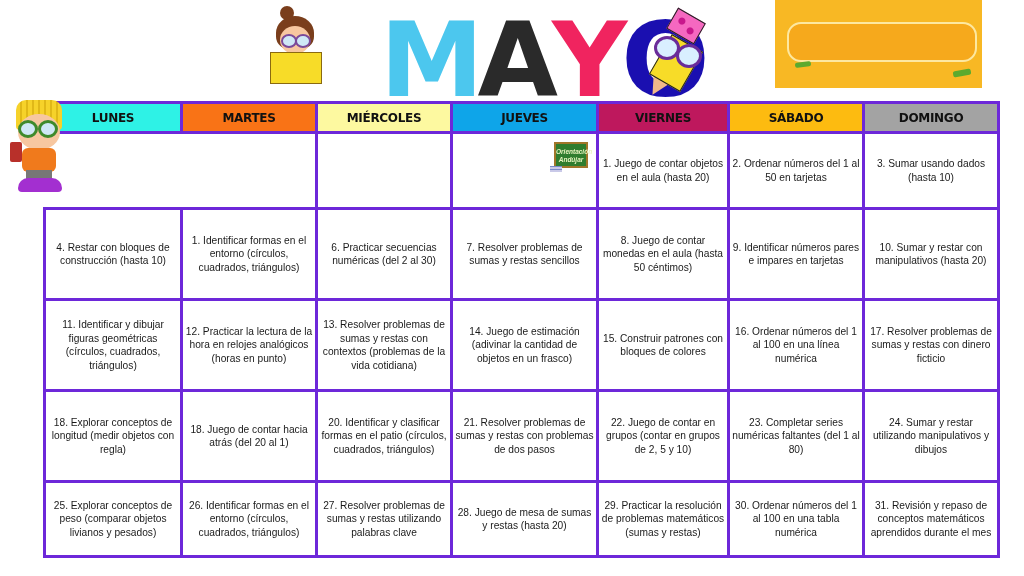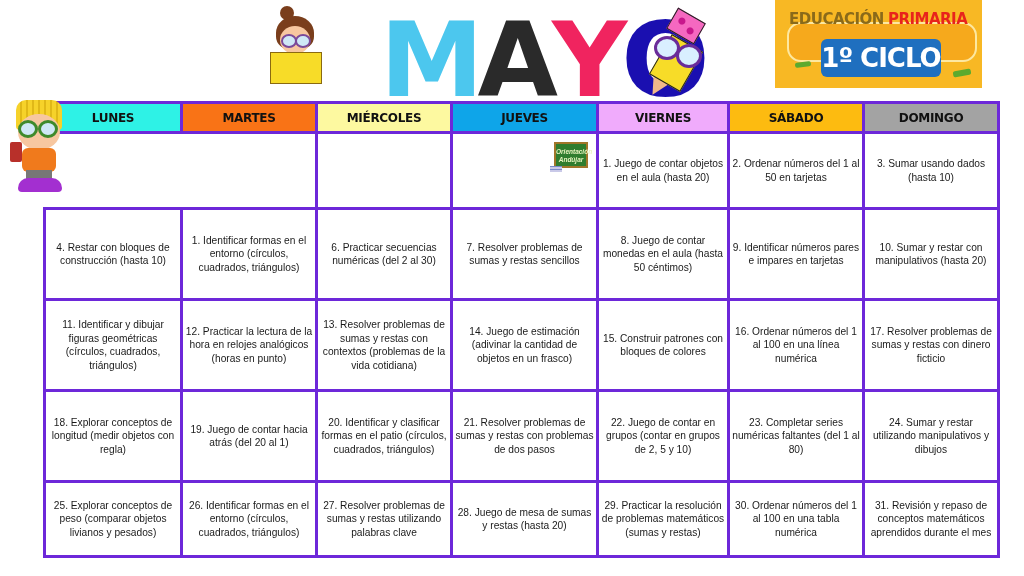--- a/index.html
+++ b/index.html
@@ -71,24 +71,20 @@
 
 <div class="title">
   <span class="l-m">M</span>
   <span class="l-a">A</span>
   <span class="l-y">Y</span>
   <span class="l-o">O</span>
 </div>
 
 <div class="logo">
   <div class="bar"></div>
-  <div class="edu">
-    <span class="e1">EDUCACIÓN</span><span class="e2">PRIMARIA</span>
-  </div>
-  <div class="ciclo">1º CICLO</div>
   <div class="chip1"></div>
   <div class="chip2"></div>
 </div>
 
 <div class="girl">
   <div class="bun"></div>
     <div class="hair"></div>
     <div class="face"></div>
   <div class="g1"></div>
     <div class="g2"></div>
@@ -112,21 +108,21 @@
       <col style="width:131px">
       <col style="width:135px">
       <col style="width:135px">
   </colgroup>
   <thead>
     <tr>
       <th style="background:#2ef2e6">LUNES</th>
       <th style="background:#f97316">MARTES</th>
       <th style="background:#fdf9a0">MIÉRCOLES</th>
       <th style="background:#0ea5e9">JUEVES</th>
-      <th style="background:#f0abfc">VIERNES</th>
+      <th style="background:#be185d">VIERNES</th>
       <th style="background:#fdbb10">SÁBADO</th>
       <th style="background:#a3a3a3">DOMINGO</th>
     </tr>
   </thead>
   <tbody>
     <tr class="r1">
       <td class="empty-merged" style="border-left-color:transparent"></td>
       <td></td>
       <td></td>
       <td class="cell-rel">
@@ -152,21 +148,21 @@
       <td>11. Identificar y dibujar figuras geométricas (círculos, cuadrados, triángulos)</td>
       <td>12. Practicar la lectura de la hora en relojes analógicos (horas en punto)</td>
       <td>13. Resolver problemas de sumas y restas con contextos (problemas de la vida cotidiana)</td>
       <td>14. Juego de estimación (adivinar la cantidad de objetos en un frasco)</td>
       <td>15. Construir patrones con bloques de colores</td>
       <td>16. Ordenar números del 1 al 100 en una línea numérica</td>
       <td>17. Resolver problemas de sumas y restas con dinero ficticio</td>
     </tr>
     <tr class="r4">
       <td>18. Explorar conceptos de longitud (medir objetos con regla)</td>
-      <td>19. Juego de contar hacia atrás (del 20 al 1)</td>
+      <td>18. Juego de contar hacia atrás (del 20 al 1)</td>
       <td>20. Identificar y clasificar formas en el patio (círculos, cuadrados, triángulos)</td>
       <td>21. Resolver problemas de sumas y restas con problemas de dos pasos</td>
       <td>22. Juego de contar en grupos (contar en grupos de 2, 5 y 10)</td>
       <td>23. Completar series numéricas faltantes (del 1 al 80)</td>
       <td>24. Sumar y restar utilizando manipulativos y dibujos</td>
     </tr>
     <tr class="r5">
       <td>25. Explorar conceptos de peso (comparar objetos livianos y pesados)</td>
       <td>26. Identificar formas en el entorno (círculos, cuadrados, triángulos)</td>
       <td>27. Resolver problemas de sumas y restas utilizando palabras clave</td>

